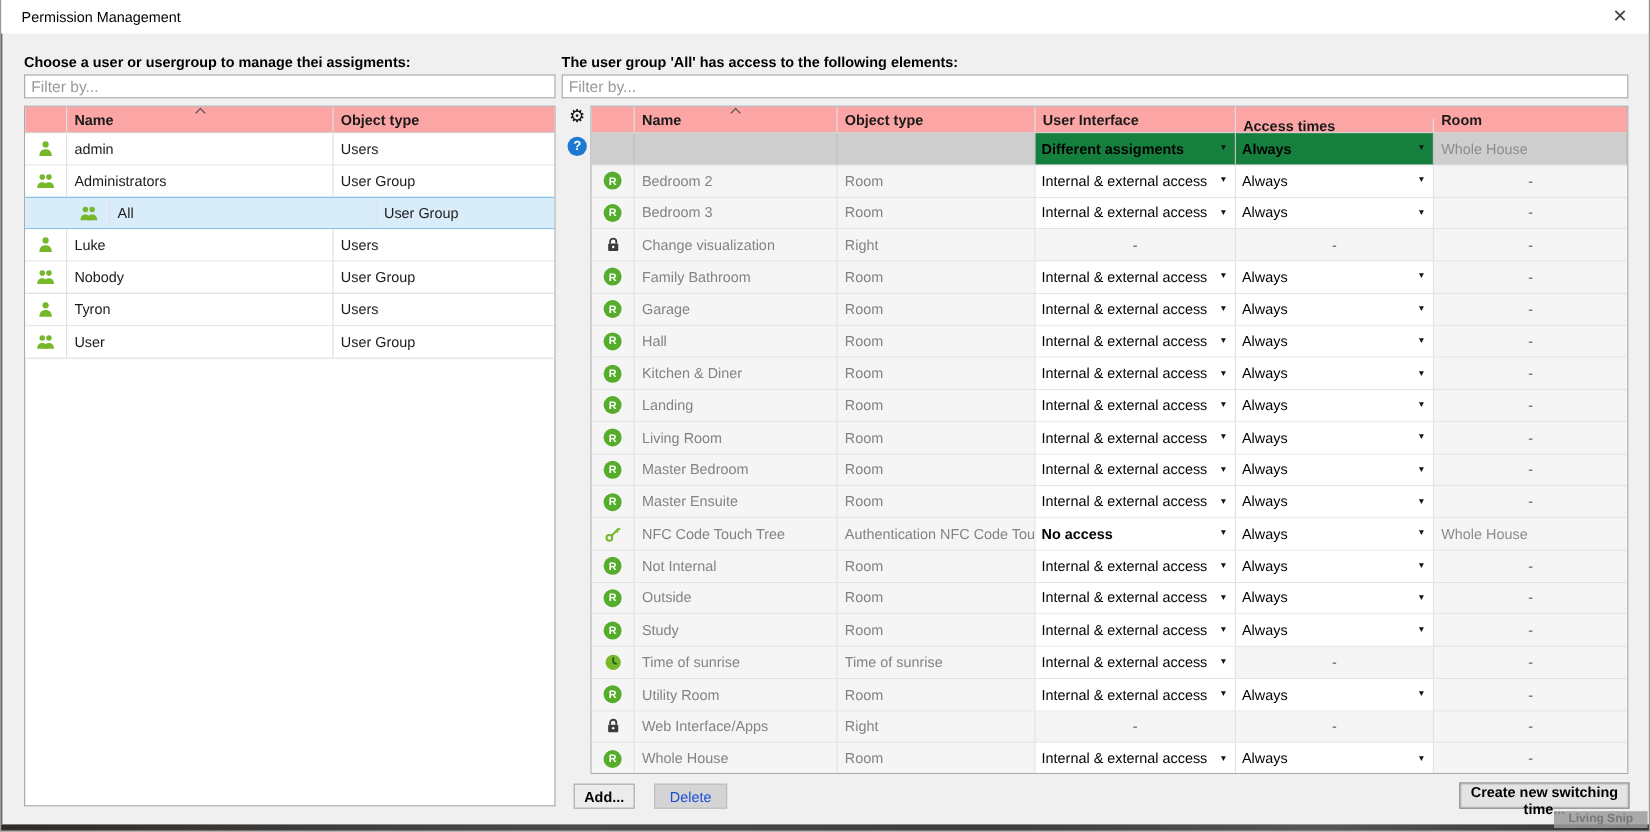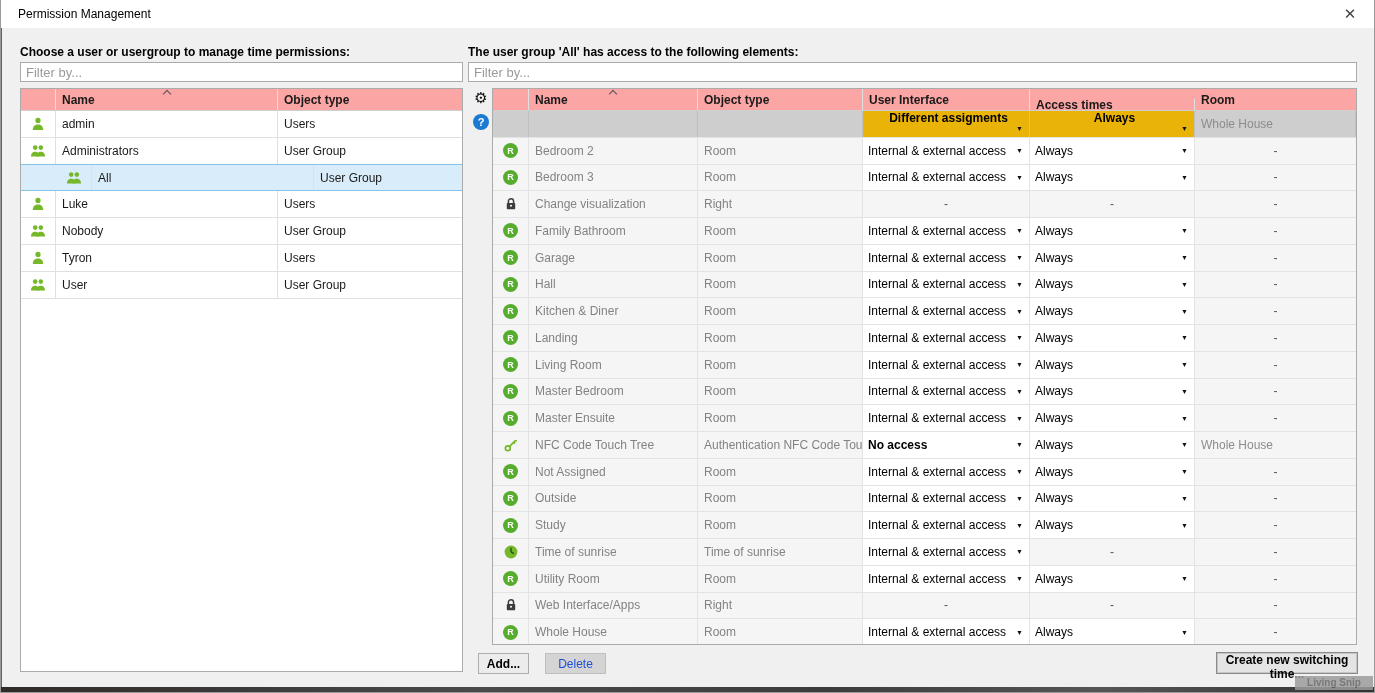--- a/index.html
+++ b/index.html
@@ -51,21 +51,21 @@
   .rrow { display:flex; height:26.75px; border-bottom:1px solid #e3e3e3; background:#f5f5f5; }
   .rrow.summary { background:#cecece; }
   .rcell { display:flex; align-items:center; border-right:1px solid #e3e3e3; overflow:hidden; white-space:nowrap; }
   .rrow.summary .rcell { border-right:1px solid #c0c0c0; }
   .rcell:last-child { border-right:none; }
   .rc0 { width:36px; justify-content:center; }
   .rc1 { width:169px; padding-left:6px; color:#838383; }
   .rc2 { width:165px; padding-left:6px; color:#838383; }
   .rc3 { width:167px; } .rc4 { width:165px; } .rc5 { flex:1; }
   .cell-dd { background:#fff; padding-left:5px; color:#000; cursor:pointer; }
-  .rrow.summary .cell-dd { background:#eab308;flex-direction:column; }
+  .rrow.summary .cell-dd { background:#15803d; }
   .dd-arrow { margin-left:auto; font-size:7px; color:#111; padding-right:6px; }
   .cell-dash { justify-content:center; color:#555; }
   .cell-roomtext { padding-left:6px; color:#8c8c8c; }
   .bold { font-weight:bold; }
 
   
   .icon-badge-r { width:15px; height:15px; border-radius:50%; background:#55ad2b; color:#fff; font-size:9px; font-weight:bold; display:flex; align-items:center; justify-content:center; }
   .svg-icon { display:block; }
 
   
@@ -81,21 +81,21 @@
     color:#646464; font-size:10px; font-weight:bold; text-align:center; line-height:14px; opacity:.85; }
 </style>
 </head>
 <body>
 
 <div class="titlebar">
   <span class="title">Permission Management</span>
   <span class="close-btn">✕</span>
 </div>
 
-<div class="section-label" style="left:20px;">Choose a user or usergroup to manage time permissions:</div>
+<div class="section-label" style="left:20px;">Choose a user or usergroup to manage thei assigments:</div>
 <input class="filter-input" style="left: 20px; width: 443px;" placeholder="Filter by...">
 
 <div class="tbl" id="left-table">
   <div class="tbl-head">
     <div class="hcell lh0"></div>
     <div class="hcell lh1">
       <span class="sort-caret"></span>
       <span>Name</span>
     </div>
     <div class="hcell lh2">
@@ -455,21 +455,21 @@
           <span class="dd-arrow">▼</span>
         </div>
         <div class="rcell rc5 cell-roomtext">Whole House</div>
       </div>
       <div class="rrow">
         <div class="rcell rc0">
           <span>
             <span class="icon-badge-r">R</span>
           </span>
         </div>
-        <div class="rcell rc1">Not Assigned</div>
+        <div class="rcell rc1">Not Internal</div>
         <div class="rcell rc2">Room</div>
         <div class="rcell rc3 cell-dd">
           <span>Internal &amp; external access</span>
           <span class="dd-arrow">▼</span>
         </div>
         <div class="rcell rc4 cell-dd">
           <span>Always</span>
           <span class="dd-arrow">▼</span>
         </div>
         <div class="rcell rc5 cell-dash">-</div>

